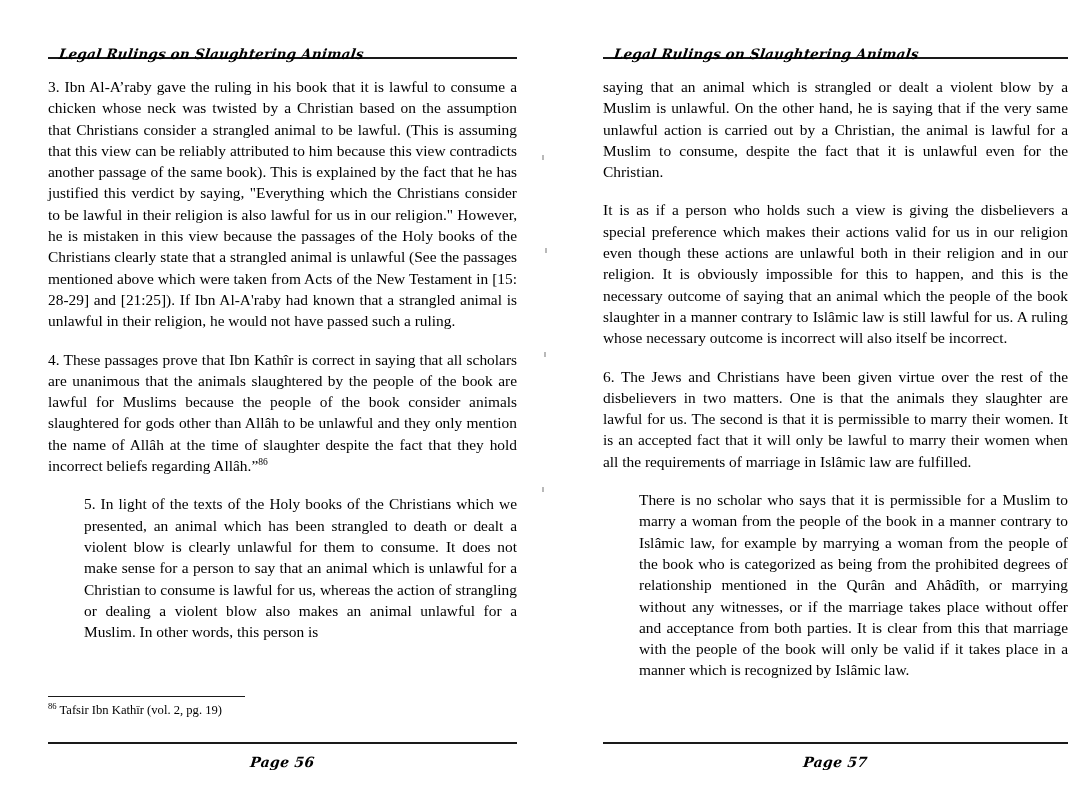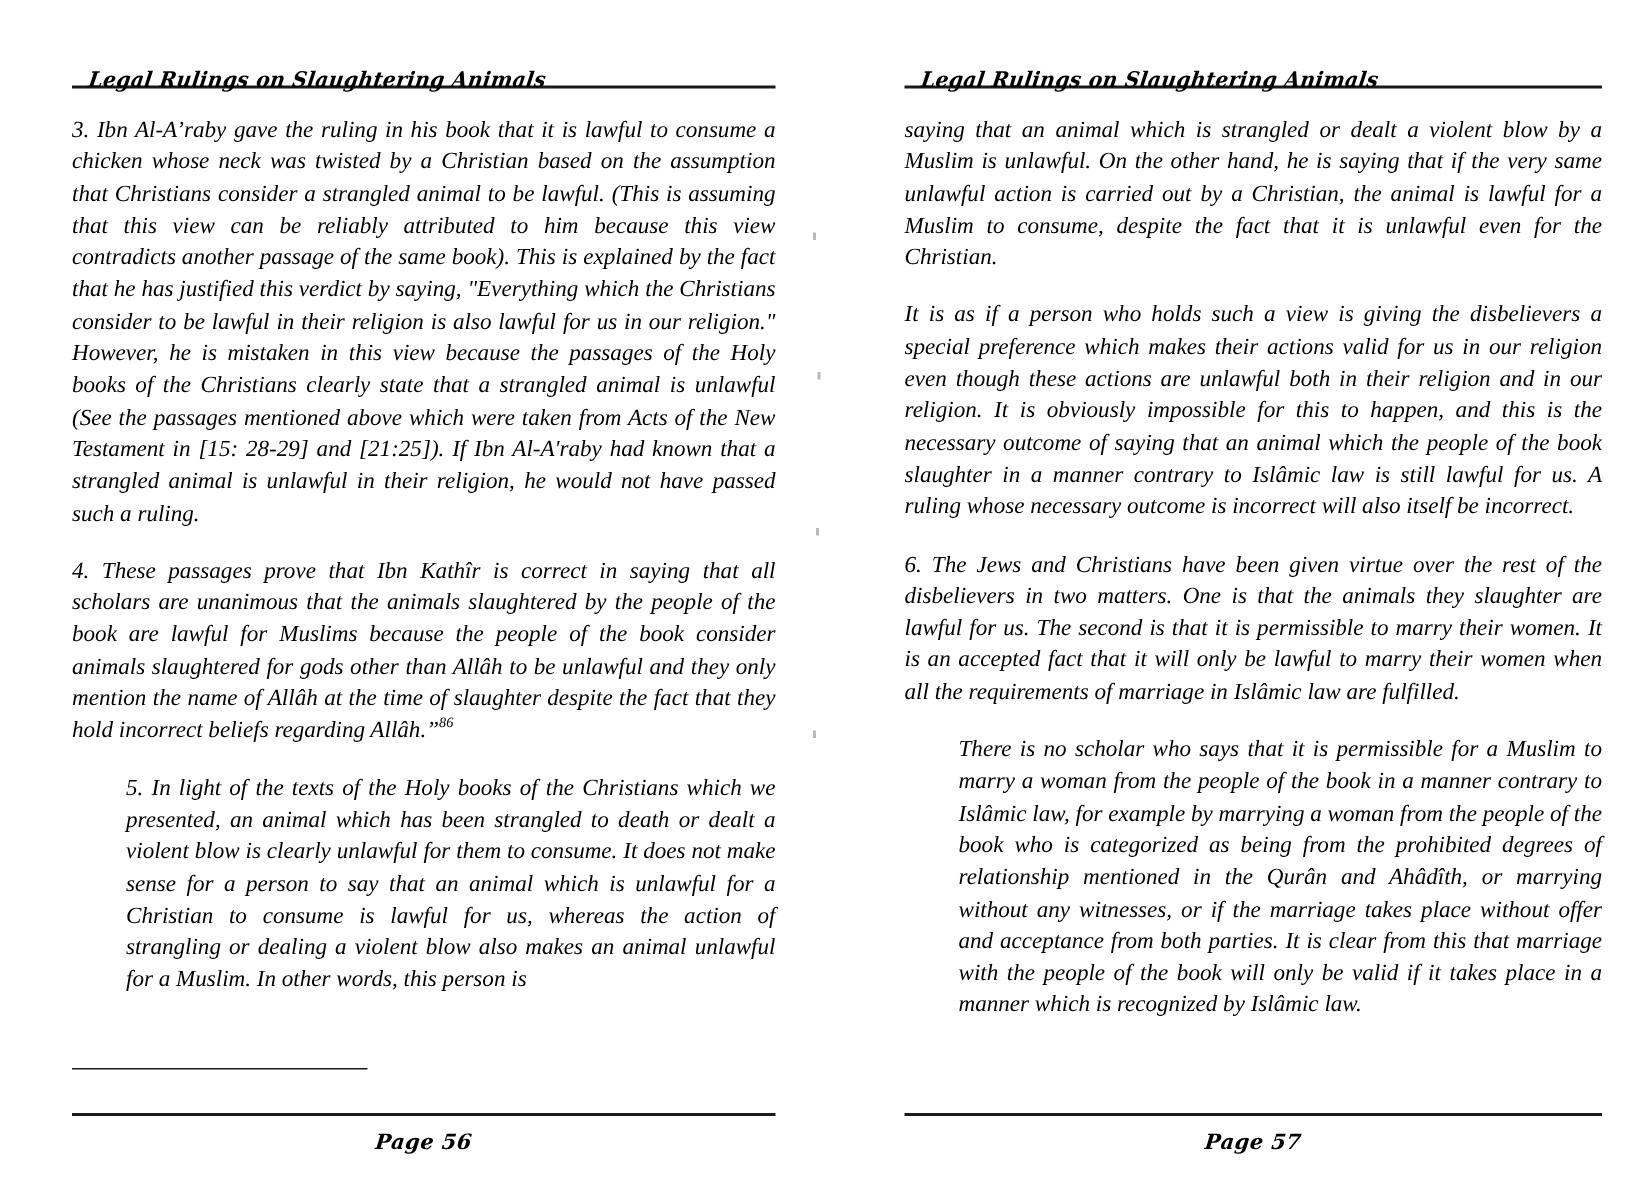--- a/index.html
+++ b/index.html
@@ -65,21 +65,20 @@
   }
 
   
   .body-col {
     font-size: 15.4px;
     line-height: 21.3px;
     text-align: justify;
     text-justify: inter-word;
     -webkit-hyphens: none;
     hyphens: none;
-    font-style: italic;
   }
   .para {
     margin: 0 0 17px 0;
     text-align: justify;
   }
   .para:last-child { margin-bottom: 0; margin-left: 36px; }
   .para sup {
     font-size: 9.5px;
     vertical-align: super;
     line-height: 0;
@@ -164,20 +163,21 @@
       <div class="body-col">
         <p class="para">3. Ibn Al-A’raby gave the ruling in his book that it is lawful to consume a chicken whose neck was twisted by a Christian based on the assumption that Christians consider a strangled animal to be lawful. (This is assuming that this view can be reliably attributed to him because this view contradicts another passage of the same book). This is explained by the fact that he has justified this verdict by saying, "Everything which the Christians consider to be lawful in their religion is also lawful for us in our religion." However, he is mistaken in this view because the passages of the Holy books of the Christians clearly state that a strangled animal is unlawful (See the passages mentioned above which were taken from Acts of the New Testament in [15: 28-29] and [21:25]). If Ibn Al-A'raby had known that a strangled animal is unlawful in their religion, he would not have passed such a ruling.</p>
 
         <p class="para"><span>4. These passages prove that Ibn Kathîr is correct in saying that all scholars are unanimous that the animals slaughtered by the people of the book are lawful for Muslims because the people of the book consider animals slaughtered for gods other than Allâh to be unlawful and they only mention the name of Allâh at the time of slaughter despite the fact that they hold incorrect beliefs regarding Allâh.”</span><sup>86</sup></p>
 
         <p class="para">5. In light of the texts of the Holy books of the Christians which we presented, an animal which has been strangled to death or dealt a violent blow is clearly unlawful for them to consume. It does not make sense for a person to say that an animal which is unlawful for a Christian to consume is lawful for us, whereas the action of strangling or dealing a violent blow also makes an animal unlawful for a Muslim. In other words, this person is</p>
       </div>
 
       <div class="footnote-zone">
         <div class="footnote-rule"></div>
+        <p class="footnote"><sup>86</sup> <span>Tafsir Ibn Kathīr (vol. 2, pg. 19)</span></p>
       </div>
 
       <div class="folio-zone">
         <div class="folio-rule"></div>
         <div class="folio-text">Page 56</div>
       </div>
 
     </div>
   </div>
 

